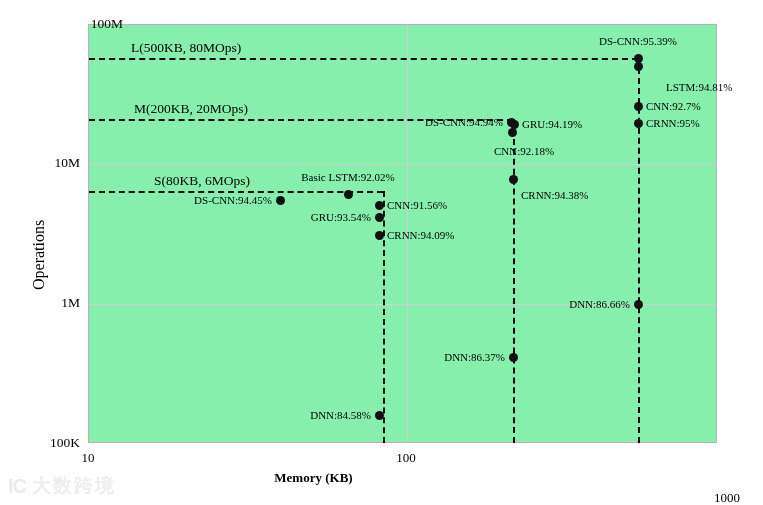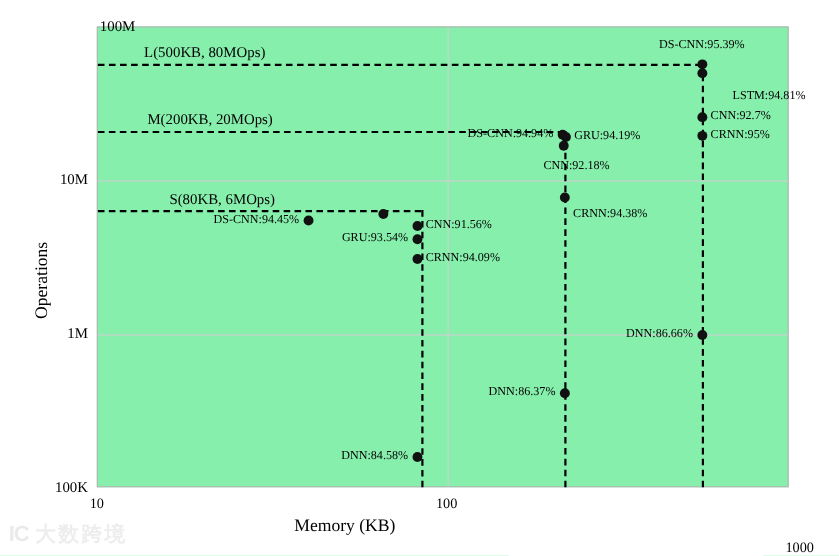--- a/index.html
+++ b/index.html
@@ -107,22 +107,23 @@
     font-size: 13px;
     white-space: nowrap;
     transform: translateX(-50%);
     color: #000000;
   }
   .axis-title-x {
     position: absolute;
     width: 627px;
     left: 0;
     text-align: center;
-    font-size: 16px;
-    color: #000000;
+    font-size: 13px;
+    color: #000000;
+    font-weight: bold;
   }
   .axis-title-y {
     position: absolute;
     font-size: 16px;
     transform-origin: 0 0;
     transform: rotate(-90deg);
     white-space: nowrap;
     color: #000000;
   }
 
@@ -168,20 +169,21 @@
       <div class="budget-label" style="left: 42px; top: 16px;">L(500KB, 80MOps)</div>
       <div class="budget-h" style="top: 94px; left: 0px; width: 424px;"></div>
       <div class="budget-v" style="left: 424px; top: 94px; height: 324px;"></div>
       <div class="budget-label" style="left: 45px; top: 77px; text-align: center;">M(200KB, 20MOps)</div>
       <div class="budget-h" style="top: 166px; left: 0px; width: 294px;"></div>
       <div class="budget-v" style="left: 294px; top: 166px; height: 252px;"></div>
       <div class="budget-label" style="left: 42px; top: 149px; margin-left: 23px;">S(80KB, 6MOps)</div>
       <div class="pt" style="left: 191px; top: 175px;"></div>
       <div class="pt-label left" style="left: 183px; top: 175px;">DS-CNN:94.45%</div>
       <div class="pt" style="left: 259px; top: 169px;"></div>
+      <div class="pt-label" style="left: 259px; top: 147px; transform: translateX(-50%);">Basic LSTM:92.02%</div>
       <div class="pt" style="left: 290px; top: 180px;"></div>
       <div class="pt-label right" style="left: 298px; top: 180px;">CNN:91.56%</div>
       <div class="pt" style="left: 290px; top: 192px;"></div>
       <div class="pt-label left" style="left: 282px; top: 192px;">GRU:93.54%</div>
       <div class="pt" style="left: 290px; top: 210px;"></div>
       <div class="pt-label right" style="left: 298px; top: 210px;">CRNN:94.09%</div>
       <div class="pt" style="left: 290px; top: 390px;"></div>
       <div class="pt-label left" style="left: 282px; top: 390px;">DNN:84.58%</div>
       <div class="pt" style="left: 422px; top: 97px;"></div>
       <div class="pt-label left" style="left: 414px; top: 97px; text-align: right;">DS-CNN:94.94%</div>

